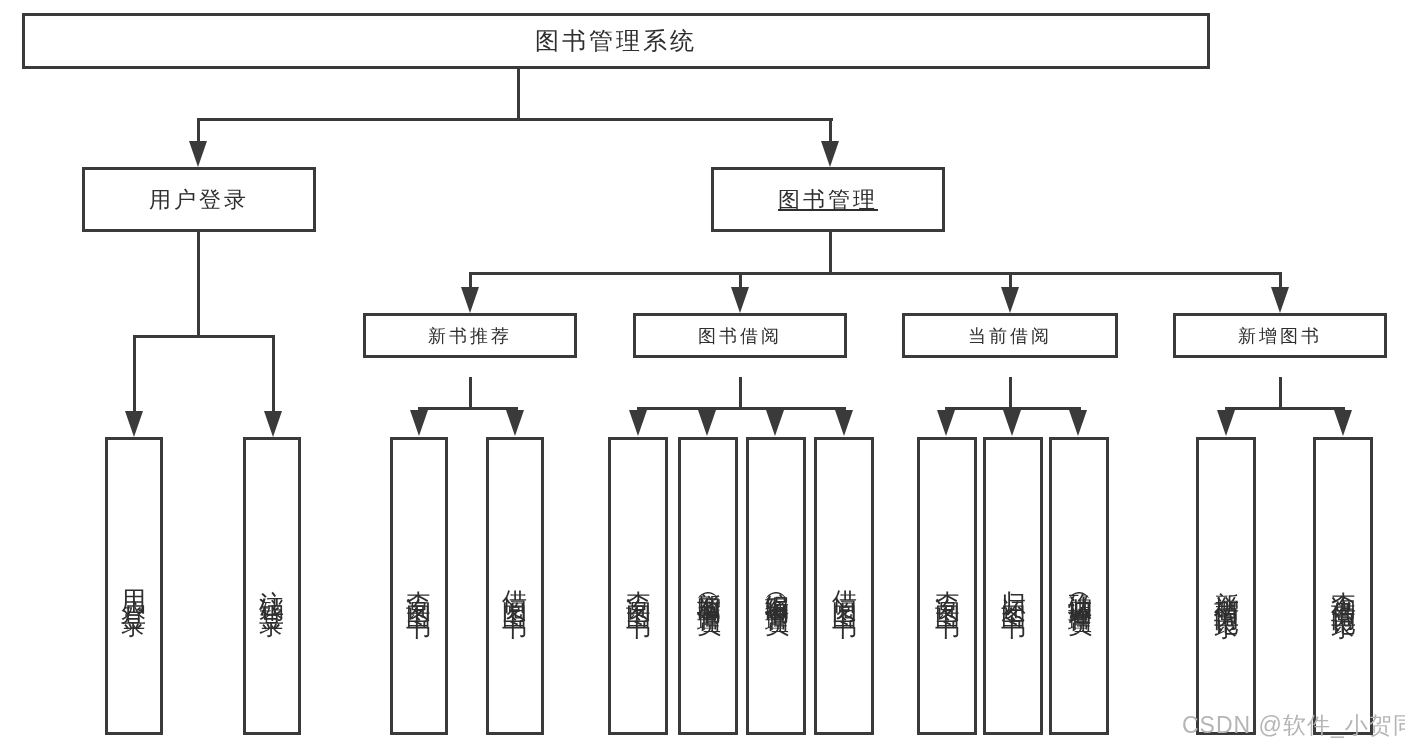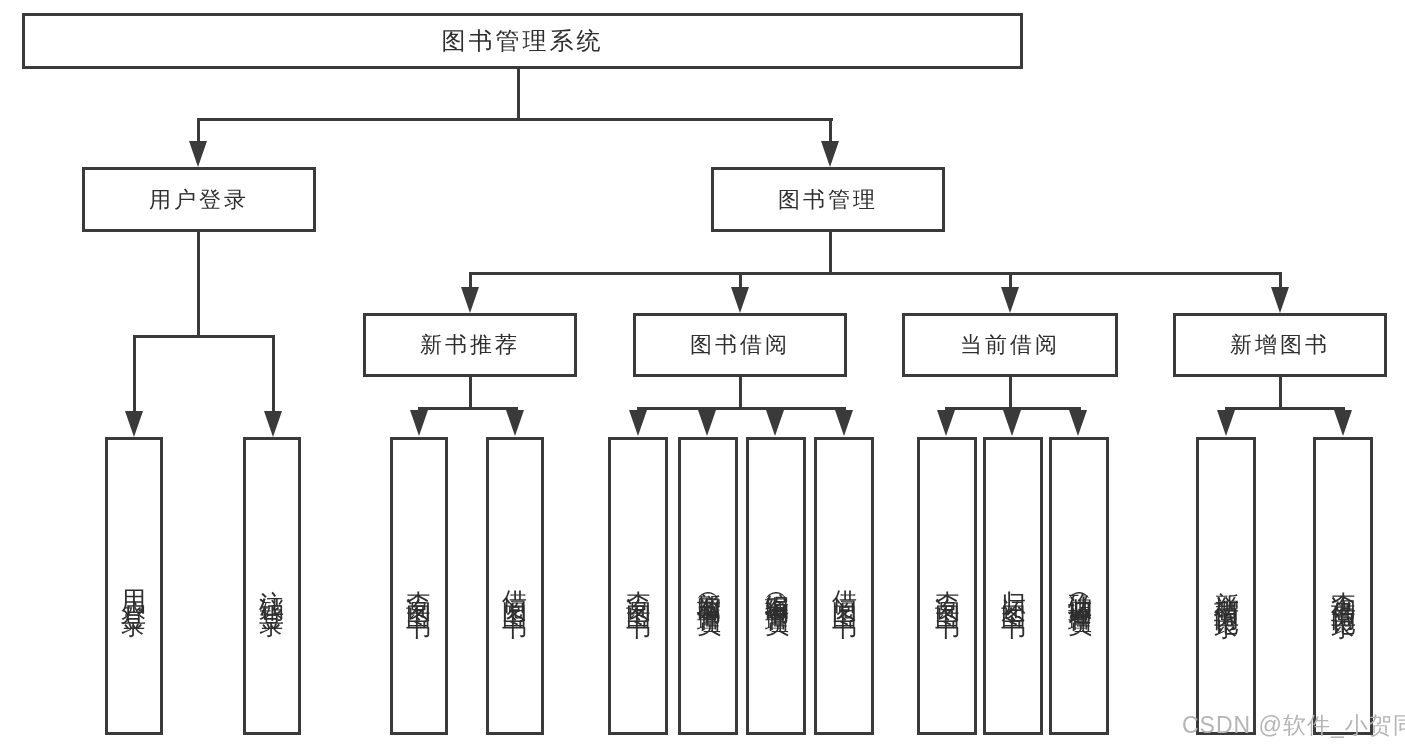--- a/index.html
+++ b/index.html
@@ -15,23 +15,23 @@
   .node{
     position:absolute;
     box-sizing:border-box;
     border:3px solid var(--line,#3a3a3a);
     background:#fff;
     display:flex;align-items:center;justify-content:center;
     text-align:center;
     letter-spacing:3px;
     white-space:nowrap;
   }
-  .node.root{left:22px;top:13px;width:1001px;height:56px;font-size:24px;}
+  .node.root{left:22px;top:13px;width:1188px;height:56px;font-size:24px;}
   .node.lvl2{top:167px;width:234px;height:65px;font-size:22px;}
-  .node.lvl3{top:313px;width:214px;height:64px;font-size:22px;}
+  .node.lvl3{top:313px;width:214px;height:45px;font-size:18px;}
   
   .leaf{
     position:absolute;
     box-sizing:border-box;
     top:437px;width:58px;height:298px;
     border:3px solid var(--line,#3a3a3a);
     background:#fff;
     writing-mode:vertical-rl;
     text-align:center;
     line-height:52px;
@@ -69,21 +69,21 @@
   <div class="node root">图书管理系统</div>
 
   <div class="vl" style="left:517px;top:69px;height:49px;"></div>
   <div class="hl" style="left:197px;top:118px;width:636px;"></div>
   <div class="vl" style="left:197px;top:118px;height:25px;"></div>
   <div class="arrow" style="left:189px;top:141px;"></div>
   <div class="vl" style="left:829px;top:118px;height:25px;"></div>
   <div class="arrow" style="left:821px;top:141px;"></div>
 
   <div class="node lvl2" style="left:82px;">用户登录</div>
-  <div class="node lvl2" style="left:711px;">图书管理</div>
+  <div class="node lvl2" style="left:711px;text-decoration:underline;">图书管理</div>
 
   <div class="vl" style="left:197px;top:232px;height:103px;"></div>
   <div class="hl" style="left:133px;top:335px;width:142px;"></div>
   <div class="vl" style="left:133px;top:335px;height:78px;"></div>
   <div class="arrow" style="left:125px;top:411px;"></div>
   <div class="vl" style="left:272px;top:335px;height:78px;"></div>
   <div class="arrow" style="left:264px;top:411px;"></div>
 
   <div class="vl" style="left:829px;top:232px;height:40px;"></div>
   <div class="hl" style="left:469px;top:272px;width:813px;"></div>

